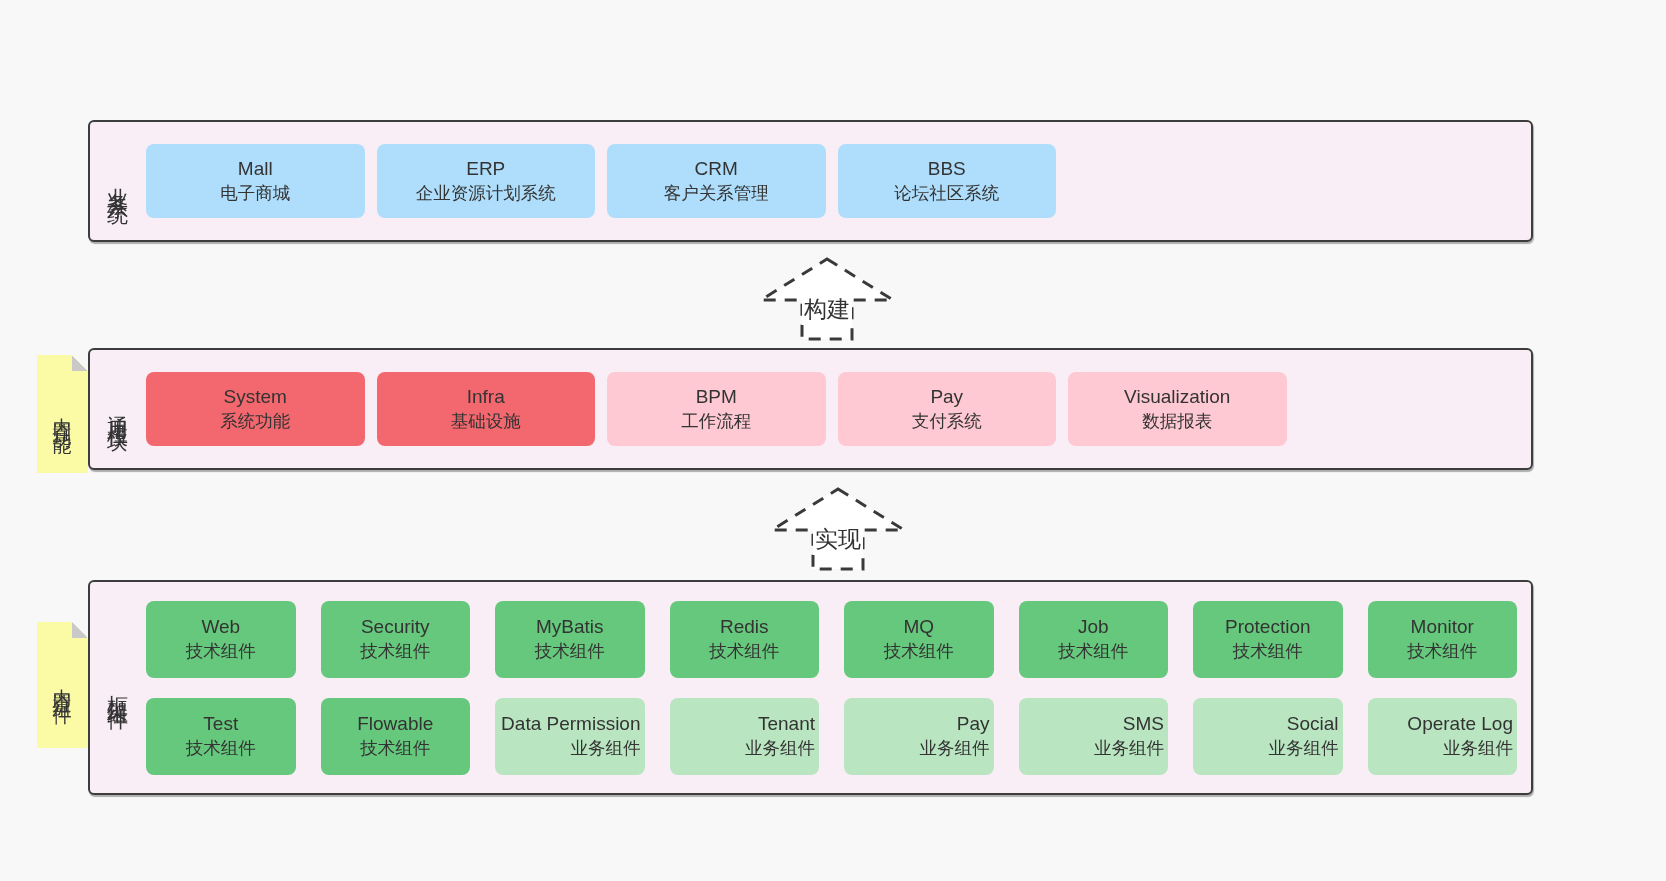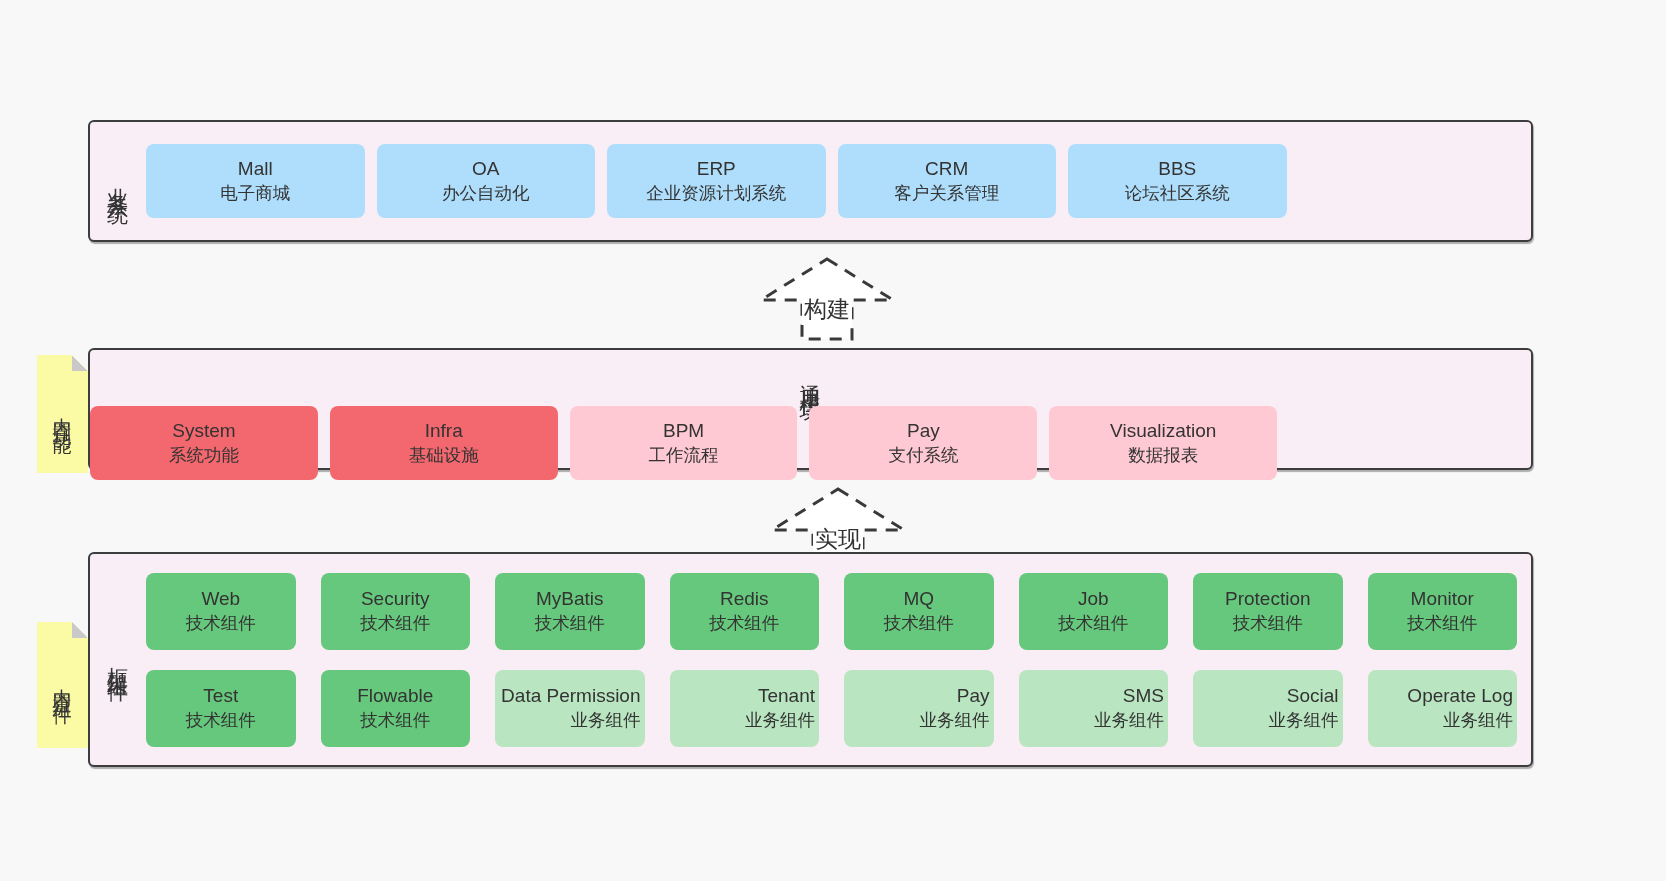--- a/index.html
+++ b/index.html
@@ -19,22 +19,22 @@
     position:absolute;left:88px;width:1445px;
     box-sizing:border-box;
     background:var(--band_fill,#f9edf6);
     border:2px solid var(--band_border,#3d3d3d);
     border-radius:6px;
     display:flex;
     box-shadow:1px 2px 1px rgba(0,0,0,.30);
     z-index:2;
   }
   #band-business{top:120px;height:122px;}
-  #band-modules{top:348px;height:122px;flex-direction:column;}
-  #band-framework{top:552px;height:215px;}
+  #band-modules{top:348px;height:122px;}
+  #band-framework{top:580px;height:215px;}
 
   .band-label{
     flex:0 0 56px;
     display:flex;align-items:center;justify-content:center;
   }
   .band-label span{
     writing-mode:vertical-rl;
     text-orientation:upright;
     font-size:21px;
     letter-spacing:5px;
@@ -110,24 +110,20 @@
   <section class="band" id="band-business">
     <div class="band-label">
       <span>业务系统</span>
     </div>
     <div class="boxes cols6">
         <div class="box v-blue">
           <div class="en">Mall</div>
           <div class="zh">电子商城</div>
         </div>
         <div class="box v-blue">
-          <div class="en">OA</div>
-          <div class="zh">办公自动化</div>
-        </div>
-        <div class="box v-blue">
           <div class="en">ERP</div>
           <div class="zh">企业资源计划系统</div>
         </div>
         <div class="box v-blue">
           <div class="en">CRM</div>
           <div class="zh">客户关系管理</div>
         </div>
         <div class="box v-blue">
           <div class="en">BBS</div>
           <div class="zh">论坛社区系统</div>

